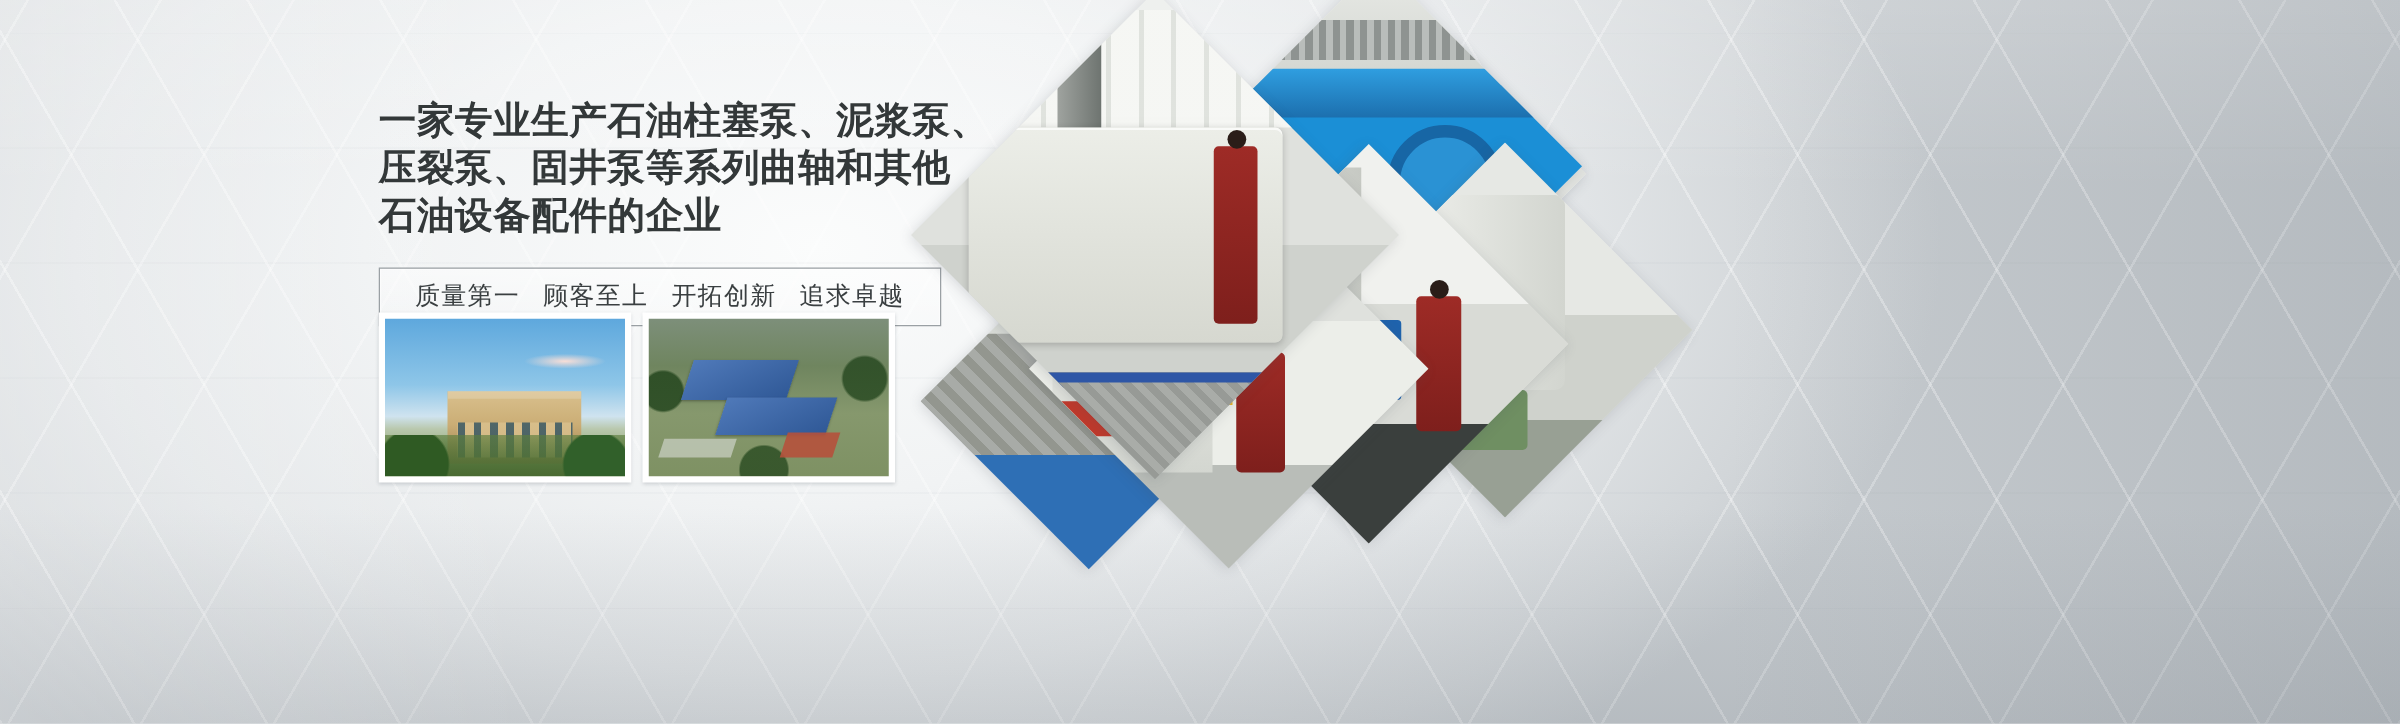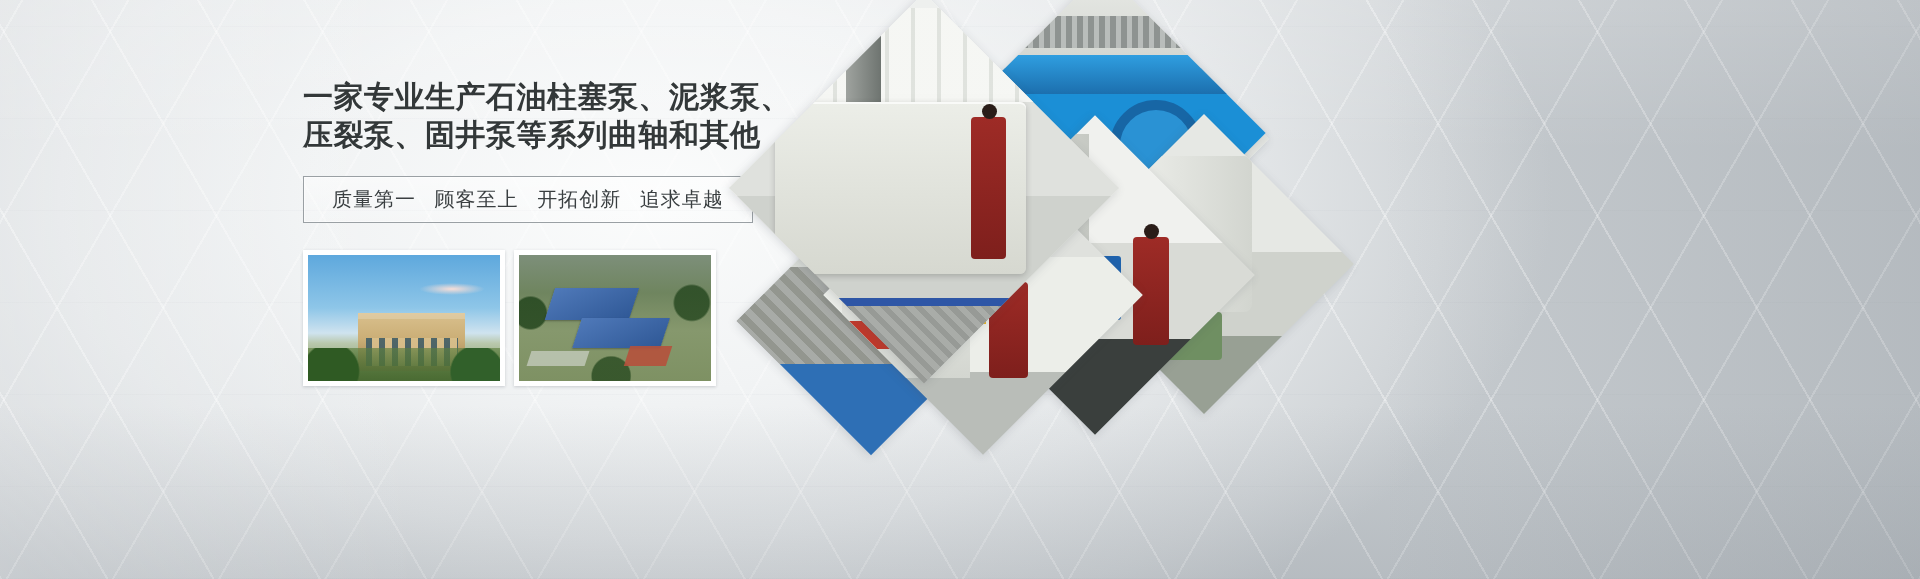--- a/index.html
+++ b/index.html
@@ -203,20 +203,21 @@
 <body>
 
 <div class="banner">
   <div class="bg-texture"></div>
   <div class="bg-vignette"></div>
 
   <div class="copy">
     <h1 class="headline">
       <div>一家专业生产石油柱塞泵、泥浆泵、</div>
       <div>压裂泵、固井泵等系列曲轴和其他</div>
+      <div>石油设备配件的企业</div>
     </h1>
 
     <div class="slogan-box">
       <div class="slogan">
         <em>质量第一</em>
         <em>顾客至上</em>
         <em>开拓创新</em>
         <em>追求卓越</em>
       </div>
     </div>

